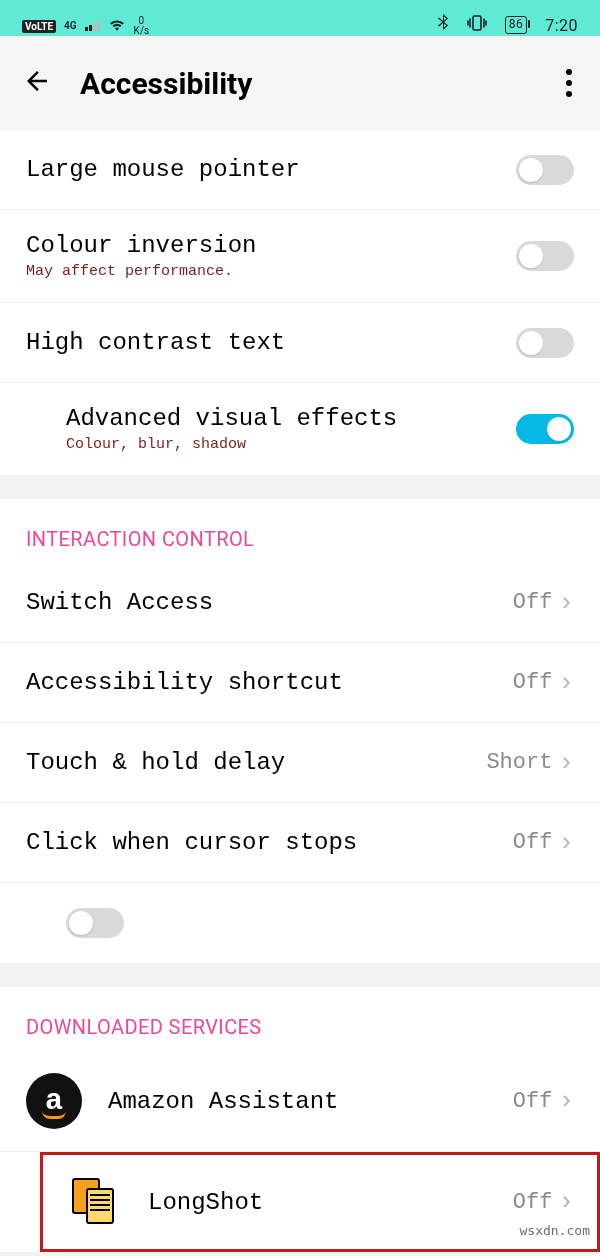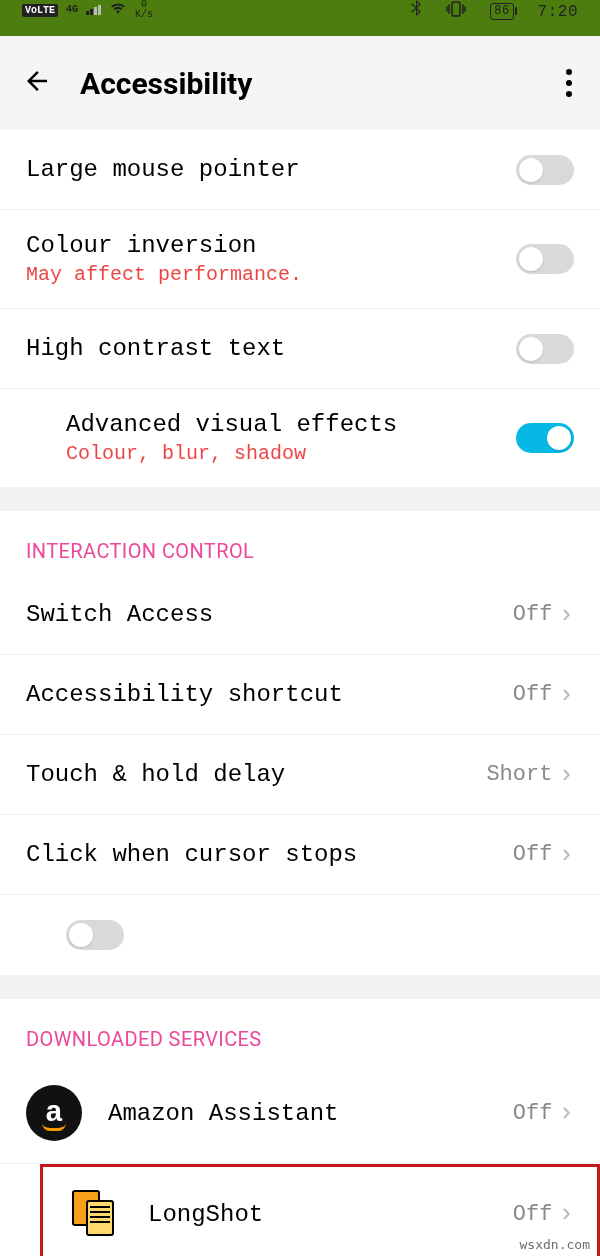--- a/index.html
+++ b/index.html
@@ -1,20 +1,20 @@
 <!DOCTYPE html>
 <html><head>
 <meta charset="utf-8">
 <style>
   * { box-sizing: border-box; margin: 0; padding: 0; }
   html, body { width: 600px; height: 1256px; font-family: -apple-system, BlinkMacSystemFont, "Segoe UI", Roboto, Arial, sans-serif; background: #f2f2f2; color: #000; overflow: hidden; }
   
-  .status-bar { height: 40px background: #f5f5f5; display: flex; align-items: flex-start; padding: 0 22px; font-size: 16px; color: #222; background:#4d7c0f; height:36px;font-family:Liberation Mono, monospace;}
+  .status-bar { height: 40px background: #f5f5f5; display: flex; align-items: flex-end; padding: 0 22px; font-size: 16px; color: #222; background:#5eead4; height:36px;}
   .status-left { display: flex; align-items: center; gap: 8px; }
-  .status-right { margin-left: auto; display: flex; align-items: center; gap: 24px; letter-spacing:.5px;}
+  .status-right { margin-left: auto; display: flex; align-items: center; gap: 18px; letter-spacing:.5px;}
   .volte-badge { background:#222; color:#fff; font-size:10px; font-weight:700; padding:1px 3px; border-radius:2px; line-height:1.1;}
   .sig-4g { font-size:10px; font-weight:600; line-height:1;}
   .sig-bars { display:inline-flex; align-items:flex-end; gap:1px;}
   .sig-bars span{ width:3px; background:#222; display:inline-block;}
   .sig-bars span:nth-child(1){height:4px;}
   .sig-bars span:nth-child(2){height:6px;}
   .sig-bars span:nth-child(3){height:8px; background:#bbb;}
   .sig-bars span:nth-child(4){height:10px; background:#bbb;}
   .wifi{ font-size:16px;}
   .speed{ display:flex; flex-direction:column; align-items:center; font-size:10px; line-height:1; }
@@ -28,21 +28,21 @@
   .back-arrow svg{ width:30px; height:30px;}
   .more-dots{ margin-left:auto; display:flex; flex-direction:column; gap:5px; padding:6px;}
   .more-dots span{ width:6px; height:6px; background:#000; border-radius:50%;}
 
   
   .panel{ background:#fff; }
   .row{ display:flex; align-items:center; padding:22px 26px; border-bottom:1px solid #eee; min-height:80px;font-family:Liberation Mono, monospace;}
   .row:last-child{ border-bottom:none;margin-left:40px;}
   .row-texts{ display:flex; flex-direction:column; gap:4px; flex:1;}
   .row-title{ font-size:24px; color:#000;}
-  .row-sub{ font-size:20px; color:#ef4444;}
+  .row-sub{ font-size:15px; color:#7f1d1d;}
   .row-value{ font-size:22px; color:#8a8a8a; margin-right:6px;}
   .chev{ color:#b8b8b8; font-size:26px; line-height:1;}
   .service .row-title{ font-size:24px;}
   .section-gap{ height:24px; background:#f2f2f2;}
   .section-label{ padding:28px 26px 12px; font-size:20px; color:#ec4899; background:#fff; letter-spacing:.4px;}
 
   
   .toggle{ width:58px; height:30px; border-radius:30px; background:#d9d9d9; position:relative; flex-shrink:0;}
   .toggle .knob{ position:absolute; width:24px; height:24px; background:#fff; border-radius:50%; top:3px; left:3px; transition:left .15s; box-shadow:0 1px 2px rgba(0,0,0,.15);}
   .toggle.on{ background:#05b8e6;}
@@ -54,21 +54,21 @@
   .amazon .smile{ position:absolute; bottom:10px; left:16px; width:24px; height:8px; border-bottom:3px solid #ff9900; border-radius:0 0 20px 20px;}
   .longshot-ic{ background:transparent; position:relative;}
   .longshot-ic .page1,.longshot-ic .page2{ position:absolute; width:28px; height:36px; border-radius:3px; background:#f7a11b; border:2px solid #000;}
   .longshot-ic .page1{ left:6px; top:4px;}
   .longshot-ic .page2{ left:20px; top:14px; background:#ffd86b;}
   .longshot-ic .lines{ position:absolute; left:24px; top:20px; width:20px; height:2px; background:#000; box-shadow:0 5px 0 #000, 0 10px 0 #000, 0 15px 0 #000;}
 
   
   .row.highlight{ outline:3px solid #c21a1a; outline-offset:-3px; }
 
-  .watermark{ position:absolute; bottom:4px; right:10px; font-size:13px; color:#6d6d6d; font-family:monospace;}
+  .watermark{ position:absolute; bottom:18px; right:10px; font-size:13px; color:#6d6d6d; font-family:monospace;}
   body{ position:relative;}
 </style>
 </head>
 <body>
 
 <div class="status-bar">
   <div class="status-left">
     <span class="volte-badge">VoLTE</span>
     <span class="sig-4g">4G</span>
     <span class="sig-bars">

